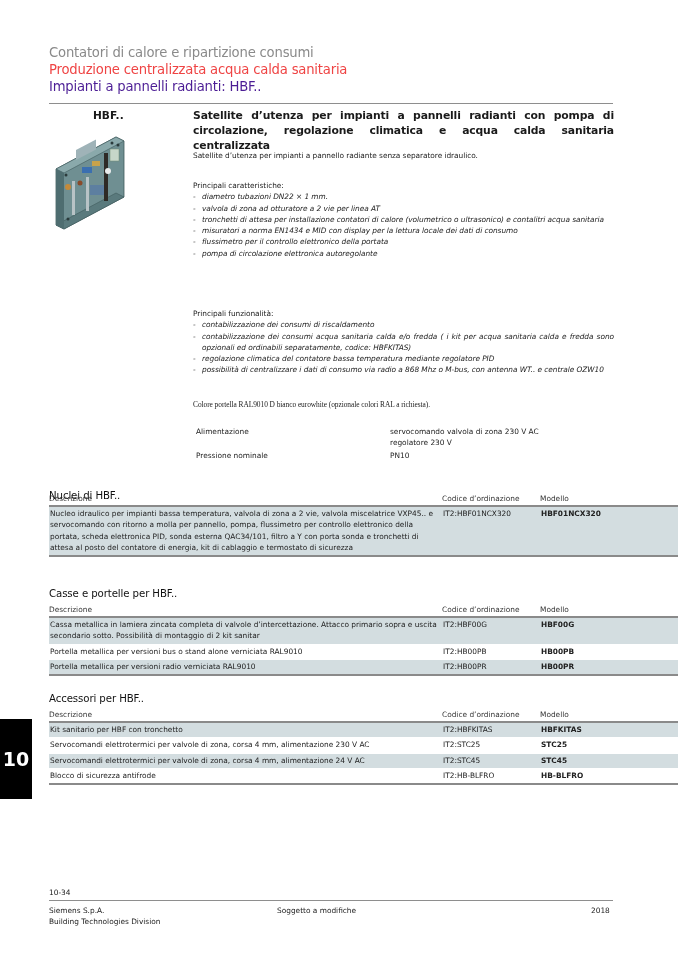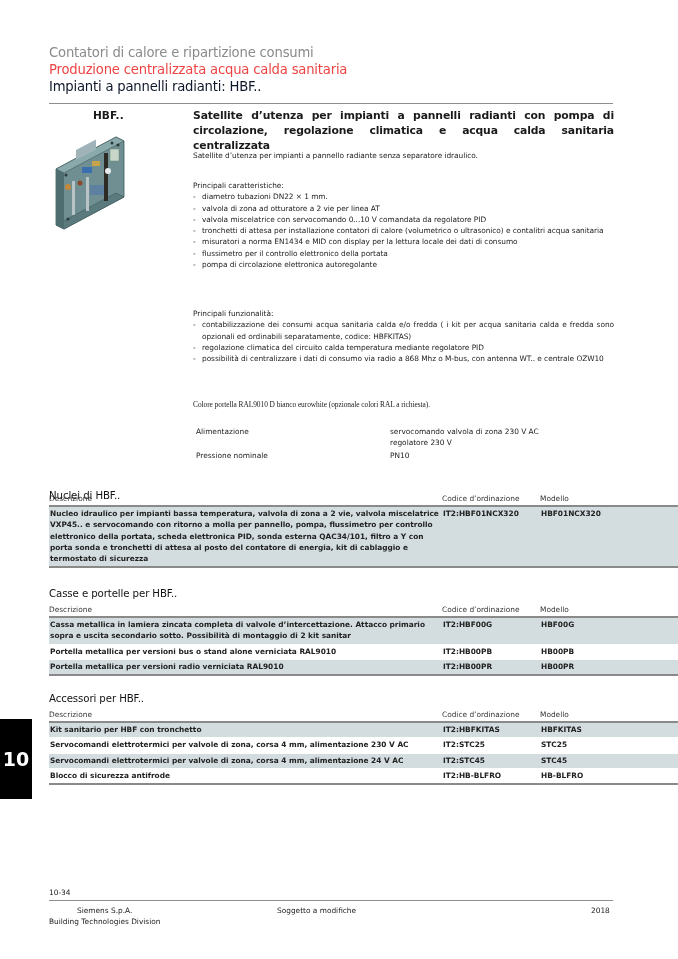--- a/index.html
+++ b/index.html
@@ -1,34 +1,34 @@
 <!DOCTYPE html>
 <html><head>
 <meta charset="utf-8">
 <style>
   html, body { margin:0; padding:0; background:#ffffff; }
   body { width:678px; height:959px; position:relative; overflow:hidden;
          font-family:"DejaVu Sans", sans-serif; color:#1a1a1a; }
-  .abs { position:absolute;text-align:center; }
+  .abs { position:absolute; }
   .hdr-cat { left:49px; top:45px; font-size:13.2px; color:#8a8a8a; letter-spacing:-0.2px; }
   .hdr-t1 { left:49px; top:62px; font-size:13.2px; color:#ef4444; letter-spacing:-0.2px; }
-  .hdr-t2 { left:49px; top:79px; font-size:13.2px; color:#0f172a; letter-spacing:-0.2px; }
+  .hdr-t2 { left:49px; top:79px; font-size:13.2px; color:#4c1d95; letter-spacing:-0.2px; }
   .rule { position:absolute; left:49px; width:564px; height:1px; background:#8e8e8e; }
   .prod-code { left:49px; top:109px; font-size:10.6px; font-weight:bold;margin-left:44px; }
   .prod-title { left:193px; top:108px; width:421px; font-size:10.8px; font-weight:bold; line-height:15px; text-align:justify; letter-spacing:-0.15px; }
   .body-text { position:absolute; left:193px; width:421px; font-size:7.4px; line-height:11.3px; color:#222; letter-spacing:-0.05px; }
   .body-text p { margin:0; }
   .body-text ul { list-style:none; margin:0; padding:0; }
-  .body-text li { position:relative; padding-left:9px; text-align:justify; }
+  .body-text li { position:relative; padding-left:9px; text-align:justify;font-style:italic; }
   .body-text li::before { content:"-"; position:absolute; left:0; }
   .spec { position:absolute; font-size:7.4px; line-height:11.3px; color:#222; }
   .section-title { position:absolute; left:49px; font-size:10.2px; color:#111; letter-spacing:-0.1px; }
   table.tbl { position:absolute; left:49px; width:655px; border-collapse:collapse; font-size:7.4px; color:#222; }
   table.tbl th { font-weight:normal; text-align:left; color:#333; padding:1px 2px 1px 0; border-bottom:2px solid #8a8a8a; height:10px; line-height:10px; }
-  table.tbl td { vertical-align:top; padding:1px 2px 2px 1px; line-height:11.3px; border-bottom:1px solid #ffffff;font-weight:bold; }
+  table.tbl td { vertical-align:top; padding:1px 2px 2px 1px; line-height:11.3px; border-bottom:1px solid #ffffff; }
   table.tbl tr.shade td { background:#d3dde0; }
   table.tbl tr.last td { border-bottom:2px solid #8a8a8a; }
   table.tbl td.model { font-weight:bold; }
   .col-desc { width:391px; }
   .col-code { width:96px; }
   .tab-marker { left:0; top:719px; width:32px; height:80px; background:#000; color:#fff; font-size:19px; font-weight:bold; display:flex; align-items:center; justify-content:center; }
   .footer-page { left:49px; top:888px; font-size:7.4px; }
   .footer-l { left:49px; top:906px; font-size:7.4px; line-height:10.5px; }
   .footer-c { left:277px; top:906px; font-size:7.4px; }
   .footer-r { left:591px; top:906px; font-size:7.4px; }
@@ -78,33 +78,33 @@
 
 <div class="body-text" style="top:150px;">
   <p>Satellite d’utenza per impianti a pannello radiante senza separatore idraulico.</p>
 </div>
 
 <div class="body-text" style="top:172px;margin-top:8px;">
   <p>Principali caratteristiche:</p>
   <ul>
     <li>diametro tubazioni DN22 × 1 mm.</li>
     <li>valvola di zona ad otturatore a 2 vie per linea AT</li>
-    <li>valvola miscelatrice con servocomando 0...10 V comandata da regolatore PID</li>
     <li>tronchetti di attesa per installazione contatori di calore (volumetrico o ultrasonico) e contalitri acqua sanitaria</li>
     <li>misuratori a norma EN1434 e MID con display per la lettura locale dei dati di consumo</li>
     <li>flussimetro per il controllo elettronico della portata</li>
     <li>pompa di circolazione elettronica autoregolante</li>
   </ul>
 </div>
 
 <div class="body-text" style="top:308px;">
   <p>Principali funzionalità:</p>
   <ul>
+    <li>contabilizzazione dei consumi di riscaldamento</li>
     <li>contabilizzazione dei consumi acqua sanitaria calda e/o fredda ( i kit per acqua sanitaria calda e fredda sono opzionali ed ordinabili separatamente, codice: HBFKITAS)</li>
-    <li>regolazione climatica del circuito calda temperatura mediante regolatore PID</li>
+    <li>regolazione climatica del contatore bassa temperatura mediante regolatore PID</li>
     <li>possibilità di centralizzare i dati di consumo via radio a 868 Mhz o M-bus, con antenna WT.. e centrale OZW10</li>
   </ul>
 </div>
 
 <div class="body-text" style="top:399px;font-family:Liberation Serif, serif;">
   <p>Colore portella RAL9010 D bianco eurowhite (opzionale colori RAL a richiesta).</p>
 </div>
 
 <div class="spec" style="left:196px; top:426px;">Alimentazione</div>
 <div class="spec" style="left:390px; top:426px;">servocomando valvola di zona 230 V AC</div>

